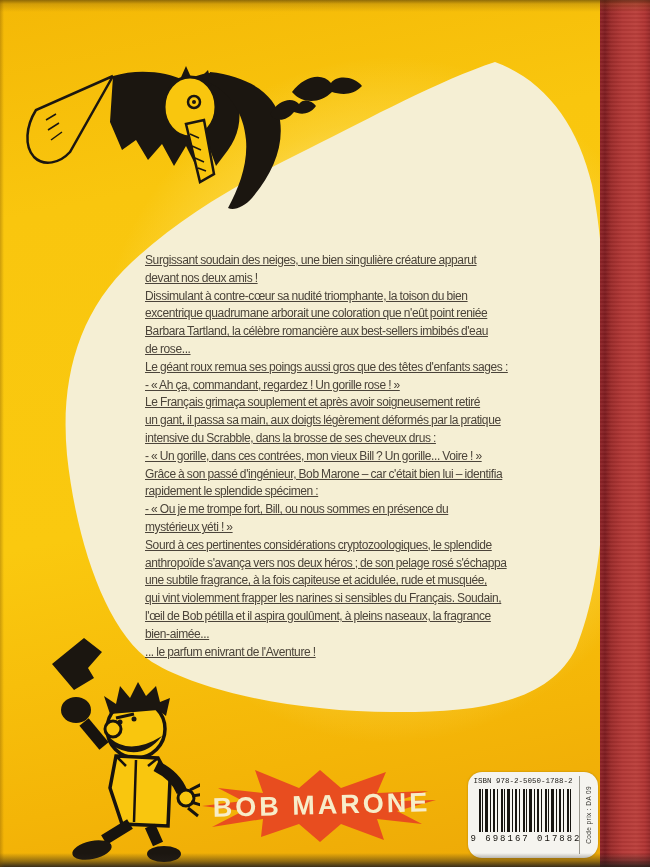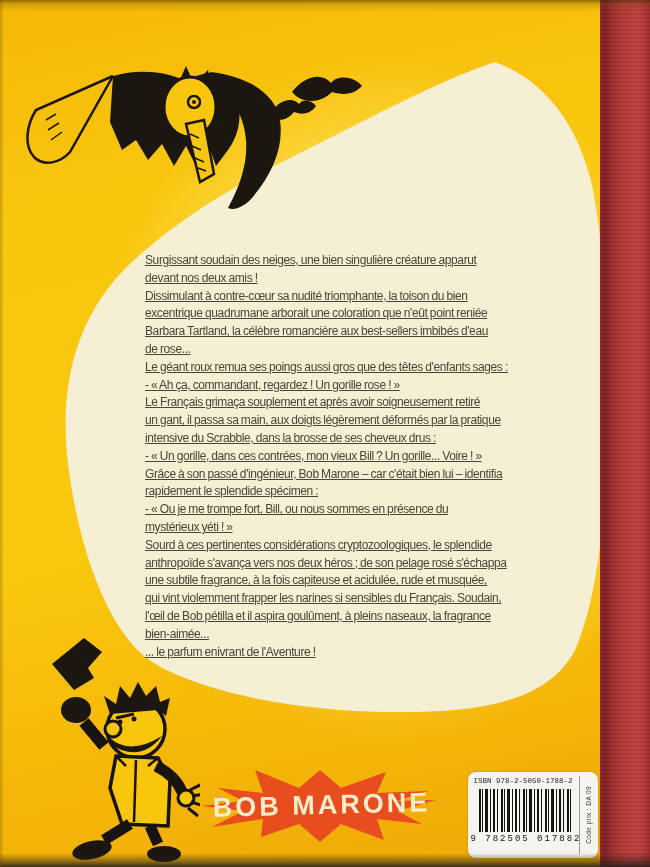--- a/index.html
+++ b/index.html
@@ -16,21 +16,21 @@
   .back-text{position:absolute;left:145px;top:252px;width:450px;
     font-size:12px;line-height:17.8px;letter-spacing:-0.4px;word-spacing:-0.5px;
     color:#4b443a;white-space:pre;text-decoration:underline;}
   
   .logo-text{position:absolute;left:205px;top:772px;width:233px;height:66px;
     display:flex;align-items:center;justify-content:center;
     font-size:27px;font-weight:bold;letter-spacing:3px;color:#f7edc9;
     transform:rotate(-1.5deg);}
   
   .isbn-box{position:absolute;left:468px;top:772px;width:130px;height:86px;
-    background:#f5f4ef;border-radius:8px;box-shadow:0 0 2px rgba(80,60,0,.4);}
+    background:#f5f4ef;border-radius:14px;box-shadow:0 0 2px rgba(80,60,0,.4);}
   .isbn-label{position:absolute;top:5px;left:2px;width:106px;text-align:center;
     font-family:"Liberation Mono",monospace;font-size:7.5px;color:#26241f;white-space:nowrap;}
   .barcode-bars{position:absolute;left:11px;top:17px;width:94px;height:43px;
     background:repeating-linear-gradient(90deg,
       #16140f 0 2px,#f5f4ef 2px 3px,#16140f 3px 4px,#f5f4ef 4px 6px,
       #16140f 6px 9px,#f5f4ef 9px 11px,#16140f 11px 12px,#f5f4ef 12px 14px,
       #16140f 14px 16px,#f5f4ef 16px 18px,#16140f 18px 19px,#f5f4ef 19px 22px);}
   .barcode-digits{position:absolute;left:2px;top:62px;width:112px;text-align:center;
     font-family:"Liberation Mono",monospace;font-size:9px;letter-spacing:2px;color:#16140f;white-space:nowrap;}
   .price-strip{position:absolute;right:2px;top:4px;bottom:4px;width:16px;
@@ -143,21 +143,21 @@
     <polygon fill="#e84d1f" points="
       436,800 397,811 422,824 377,819 384,840 341,824 320,842 299,824 261,837 263,819
       212,827 243,811 202,806 243,801 218,788 263,793 255,770 299,788 320,770 341,788
       386,772 377,793 428,791 397,801"></polygon>
   </svg>
   <div class="logo-text">BOB MARONE</div>
 
   <div class="isbn-box">
     <div class="isbn-label">ISBN 978-2-5050-1788-2</div>
     <div class="barcode-bars"></div>
-    <div class="barcode-digits">9 782505 017882</div>
+    <div class="barcode-digits">9 698167 017882</div>
     <div class="price-strip">
       <span>Code prix : DA 09</span>
     </div>
   </div>
 
   <div class="spine"></div>
 
   <div class="edge-top"></div>
   <div class="edge-bottom"></div>
   <div class="edge-left"></div>

